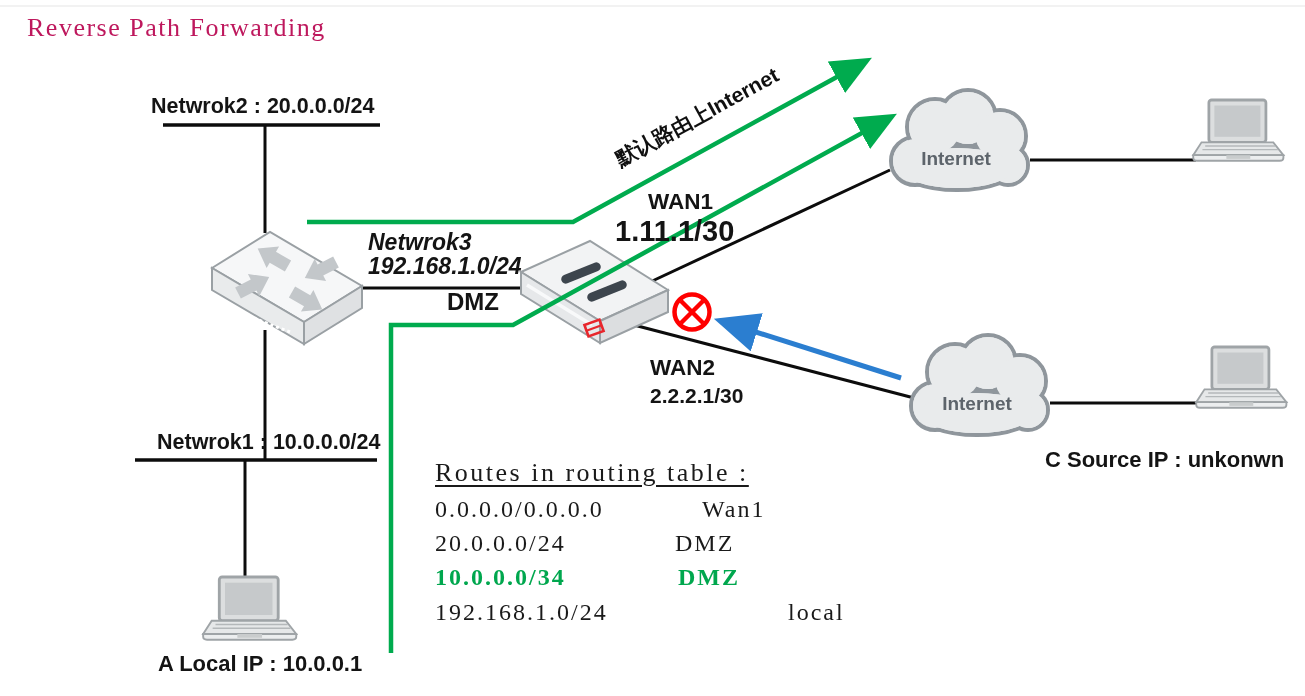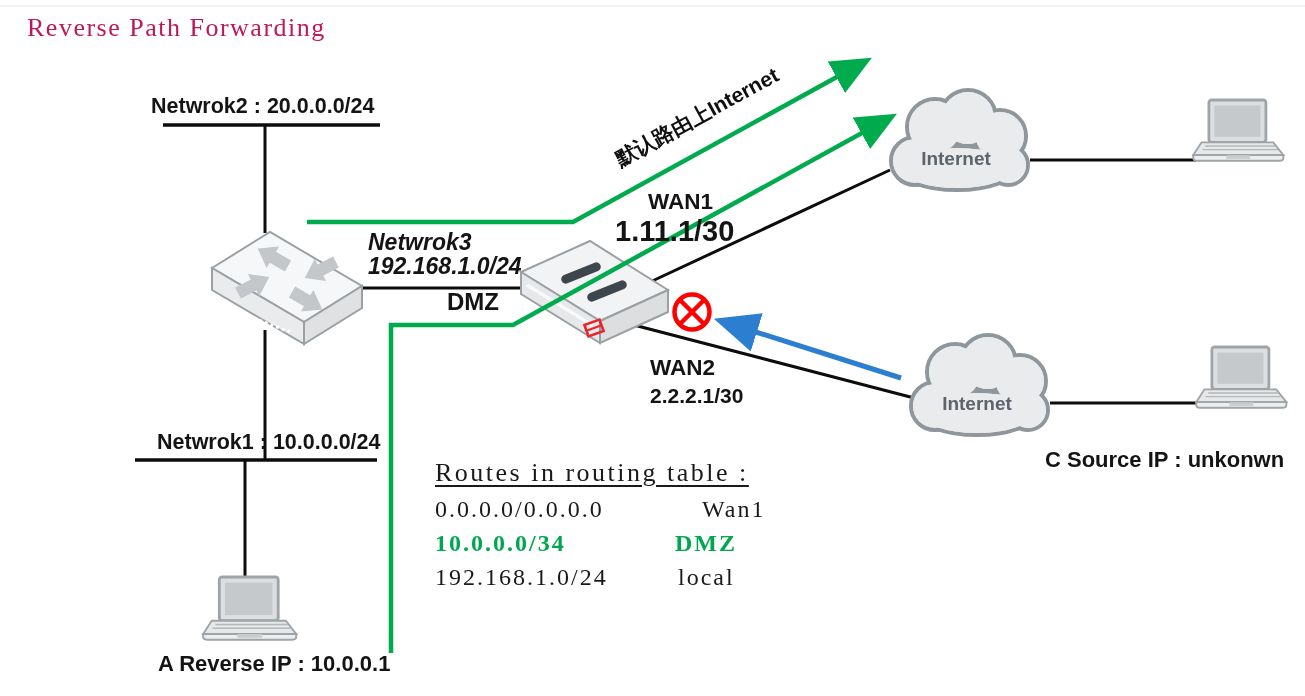--- a/index.html
+++ b/index.html
@@ -161,26 +161,27 @@
     <div>Netwrok3</div>
     <div>192.168.1.0/24</div>
   </div>
   <div class="lbl" id="lbl-dmz">DMZ</div>
 
   <div class="lbl" id="lbl-wan1-name">WAN1</div>
   <div class="lbl" id="lbl-wan1-ip">1.11.1/30</div>
   <div class="lbl" id="lbl-wan2-name">WAN2</div>
   <div class="lbl" id="lbl-wan2-ip">2.2.2.1/30</div>
 
-  <div class="lbl" id="lbl-a">A Reverse IP : 10.0.0.1</div>
+  <div class="lbl" id="lbl-a">A Local IP : 10.0.0.1</div>
   <div class="lbl" id="lbl-c">C Source IP : unkonwn</div>
 
   <div class="lbl" id="annot">默认路由上Internet</div>
 
   <div class="rtable">
     <div class="rt-header">Routes in routing table :</div>
     <div class="rt-rows">
       <div class="rt-row"><span class="rt-route">0.0.0.0/0.0.0.0</span><span class="rt-iface">Wan1</span></div>
+      <div class="rt-row"><span class="rt-route">20.0.0.0/24</span><span class="rt-iface">DMZ</span></div>
       <div class="rt-row highlight"><span class="rt-route">10.0.0.0/34</span><span class="rt-iface">DMZ</span></div>
       <div class="rt-row"><span class="rt-route">192.168.1.0/24</span><span class="rt-iface">local</span></div>
     </div>
   </div>
 </div>
 
 </body></html>

